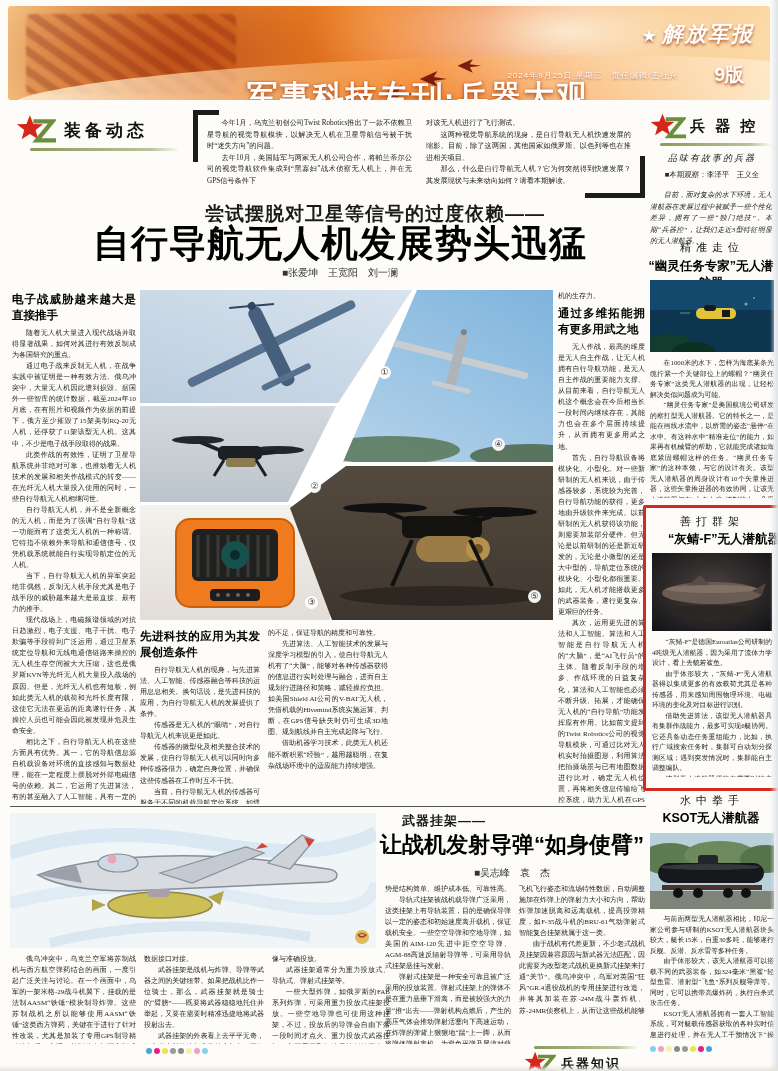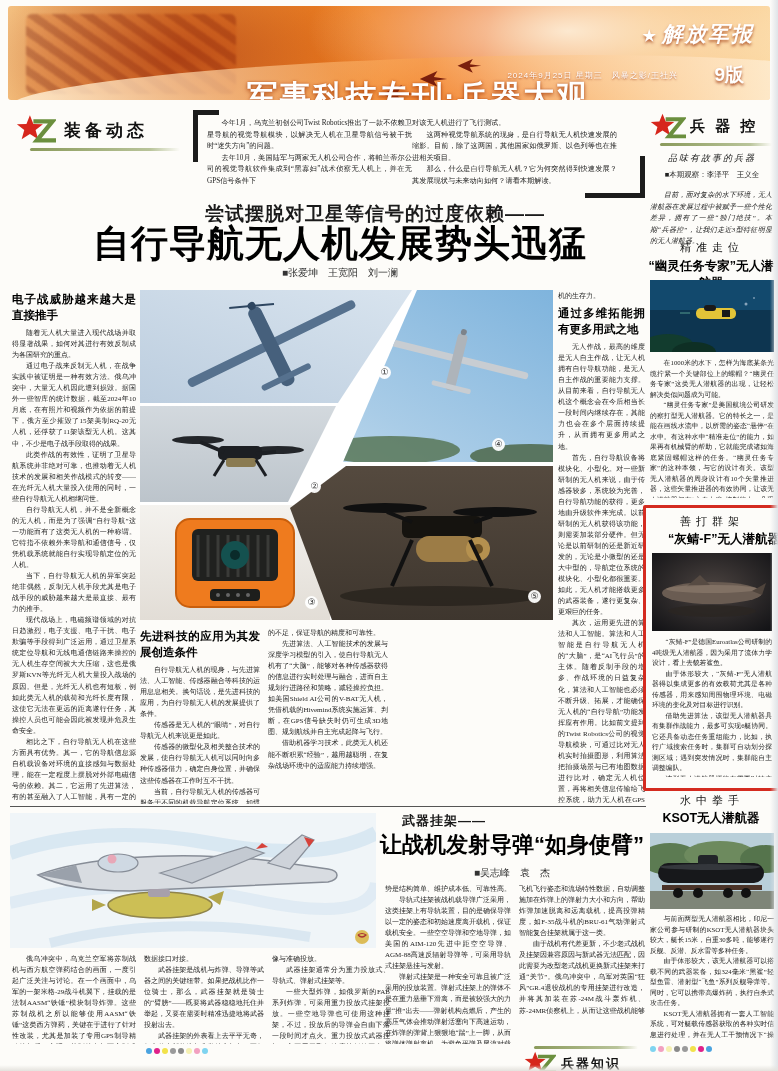--- a/index.html
+++ b/index.html
@@ -35,21 +35,21 @@
   .sec-head{position:absolute;display:flex;align-items:flex-start;}
   .sec-head .label{font-family:"Liberation Sans",sans-serif;font-weight:bold;color:#111;}
   .sec-underline{position:absolute;height:3px;border-radius:2px;
     background:linear-gradient(90deg,#8a9a5b,#b9c49a 80%,rgba(185,196,154,0));}
   
   .intro-box{position:absolute;left:193px;top:110px;width:452px;height:88px;}
   .intro-box .tl{position:absolute;left:0;top:0;width:5px;height:52px;background:#1c1c1c;}
   .intro-box .tl:after{content:"";position:absolute;left:0;top:0;width:26px;height:5px;background:#1c1c1c;}
   .intro-box .br{position:absolute;right:0;bottom:0;width:5px;height:42px;background:#1c1c1c;}
   .intro-box .br:after{content:"";position:absolute;right:0;bottom:0;width:60px;height:5px;background:#1c1c1c;}
-  .intro-cols{position:absolute;left:14px;top:8px;width:424px;display:flex;}
+  .intro-cols{position:absolute;left:14px;top:8px;width:424px;display:flex;gap:14px;}
   .intro-cols .icol{width:205px;font-size:7.2px;line-height:1.6;text-align:justify;}
   p{margin:0;text-indent:2em;}
   p.noind{text-indent:0;}
   
   .kicker{position:absolute;left:110px;top:201px;width:530px;text-align:center;
     font-family:"Liberation Sans",sans-serif;font-weight:bold;font-size:19px;letter-spacing:1px;}
   .main-title{position:absolute;left:40px;top:219px;width:600px;text-align:center;
     font-family:"Liberation Sans","DejaVu Sans",sans-serif;font-weight:bold;font-size:37px;letter-spacing:1px;color:#000;}
   .byline{position:absolute;text-align:center;font-size:10px;color:#333;}
   
@@ -95,21 +95,21 @@
         </svg>
       <svg width="30" height="20" style="left:38px;top:12px" viewBox="0 0 34 22">
           <path d="M2 12 L22 3 L18 10 L33 12 L18 14 L22 21 Z" fill="#7a1f0d"></path>
         </svg>
       <svg width="26" height="18" style="left:76px;top:0" viewBox="0 0 34 22">
           <path d="M2 12 L22 3 L18 10 L33 12 L18 14 L22 21 Z" fill="#7a1f0d"></path>
         </svg>
     </div>
     <div class="banner-title">军事科技专刊·兵器大观</div>
     <div class="masthead"><span class="star">★</span><span>解放军报</span></div>
-    <div class="dateline">2024年9月25日 星期三　风暴之影/王社兴</div>
+    <div class="dateline">2024年9月25日 星期三　责任编辑/王社兴</div>
     <div class="pageno">9版</div>
   </div>
 
   <div class="sec-head" style="left:16px;top:114px;justify-content:flex-end;">
     <svg width="40" height="32" viewBox="0 0 46 36">
       <path d="M16 1 L20 11 L31 11.5 L22.5 18 L25.5 28.5 L16 22.5 L6.5 28.5 L9.5 18 L1 11.5 L12 11 Z" fill="#d6261c"></path>
       <path d="M20 8 H42 L24 30 H46" stroke="#6b8f3e" stroke-width="5" fill="none"></path>
     </svg>
     <div class="label" style="font-size:17px;letter-spacing:4px;margin:5px 0 0 8px;">装备动态</div>
   </div>

